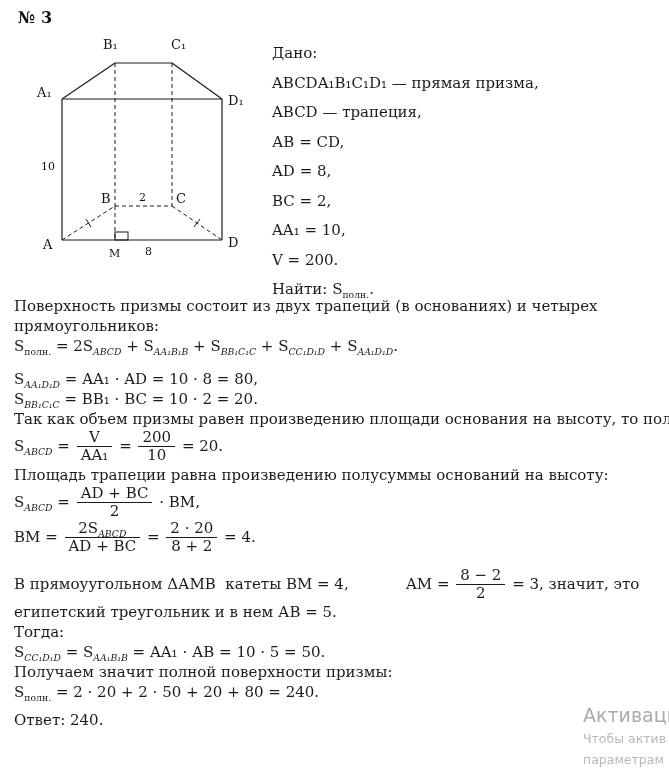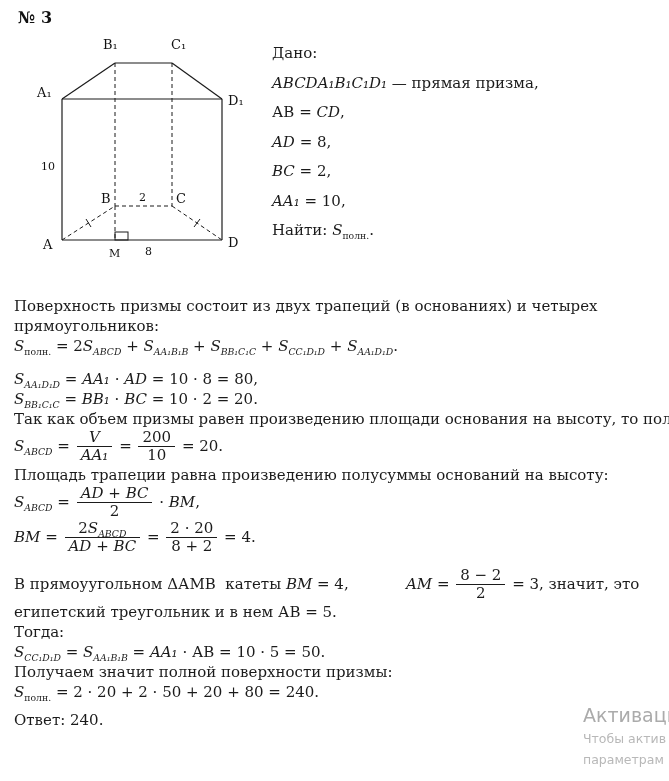--- a/index.html
+++ b/index.html
@@ -17,21 +17,21 @@
   .mlabel{font-size:11px;}
   .given{
     position:absolute;left:263px;top:34px;font-size:15px;line-height:20.5px;
   }
   .given p{margin:9px;white-space:nowrap;}
   .solution{
     position:absolute;left:14px;top:296px;width:652px;font-size:15px;
   }
   .solution p{margin:0;line-height:20px;white-space:nowrap;}
   .answer-line{margin-top:8px !important;}
-  .it{font-style:italic;}
+  .it{}
   sub{font-size:0.62em;line-height:0;}
   sub.it{font-style:italic;}
   .frac{
     display:inline-block;vertical-align:middle;text-align:center;
     margin:0 2px;line-height:1.15;
   }
   .frac .num{display:block;border-bottom:1px solid #1b1b1b;padding:0 4px;}
   .frac .den{display:block;padding:0 4px;}
   .sp14{height:13px;}
   .sp12{height:11px;}
@@ -82,24 +82,26 @@
     <text class="vlabel" x="203" y="214">D</text>
     <text class="mlabel" x="84" y="224">M</text>
     <text class="mlabel" x="16" y="137">10</text>
     <text class="mlabel" x="114" y="168">2</text>
     <text class="mlabel" x="120" y="222">8</text>
   </svg>
 
   <div class="given">
     <p>Дано:</p>
     <p><span class="it">ABCDA₁B₁C₁D₁</span> — прямая призма,</p>
+    <p><span class="it">ABCD</span> — трапеция,</p>
     <p>АВ = <span class="it">CD</span>,</p>
     <p><span class="it">AD</span> = 8,</p>
     <p><span class="it">BC</span> = 2,</p>
     <p><span class="it">AA₁</span> = 10,</p>
+    <p><span class="it">V</span> = 200.</p>
     <p>Найти: <span class="it">S</span><sub>полн.</sub>.</p>
   </div>
 
   <div class="solution">
     <p>Поверхность призмы состоит из двух трапеций (в основаниях) и четырех<br>прямоугольников:</p>
     <p><span class="it">S</span><sub>полн.</sub> = 2<span class="it">S</span><sub class="it">ABCD</sub> + <span class="it">S</span><sub class="it">AA₁B₁B</sub> + <span class="it">S</span><sub class="it">BB₁C₁C</sub> + <span class="it">S</span><sub class="it">CC₁D₁D</sub> + <span class="it">S</span><sub class="it">AA₁D₁D</sub>.</p>
     <div class="sp14"></div>
     <p><span class="it">S</span><sub class="it">AA₁D₁D</sub> = <span class="it">AA₁</span> · <span class="it">AD</span> = 10 · 8 = 80,</p>
     <p><span class="it">S</span><sub class="it">BB₁C₁C</sub> = <span class="it">BB₁</span> · <span class="it">BC</span> = 10 · 2 = 20.</p>
     <p>Так как объем призмы равен произведению площади основания на высоту, то получаем:</p>

